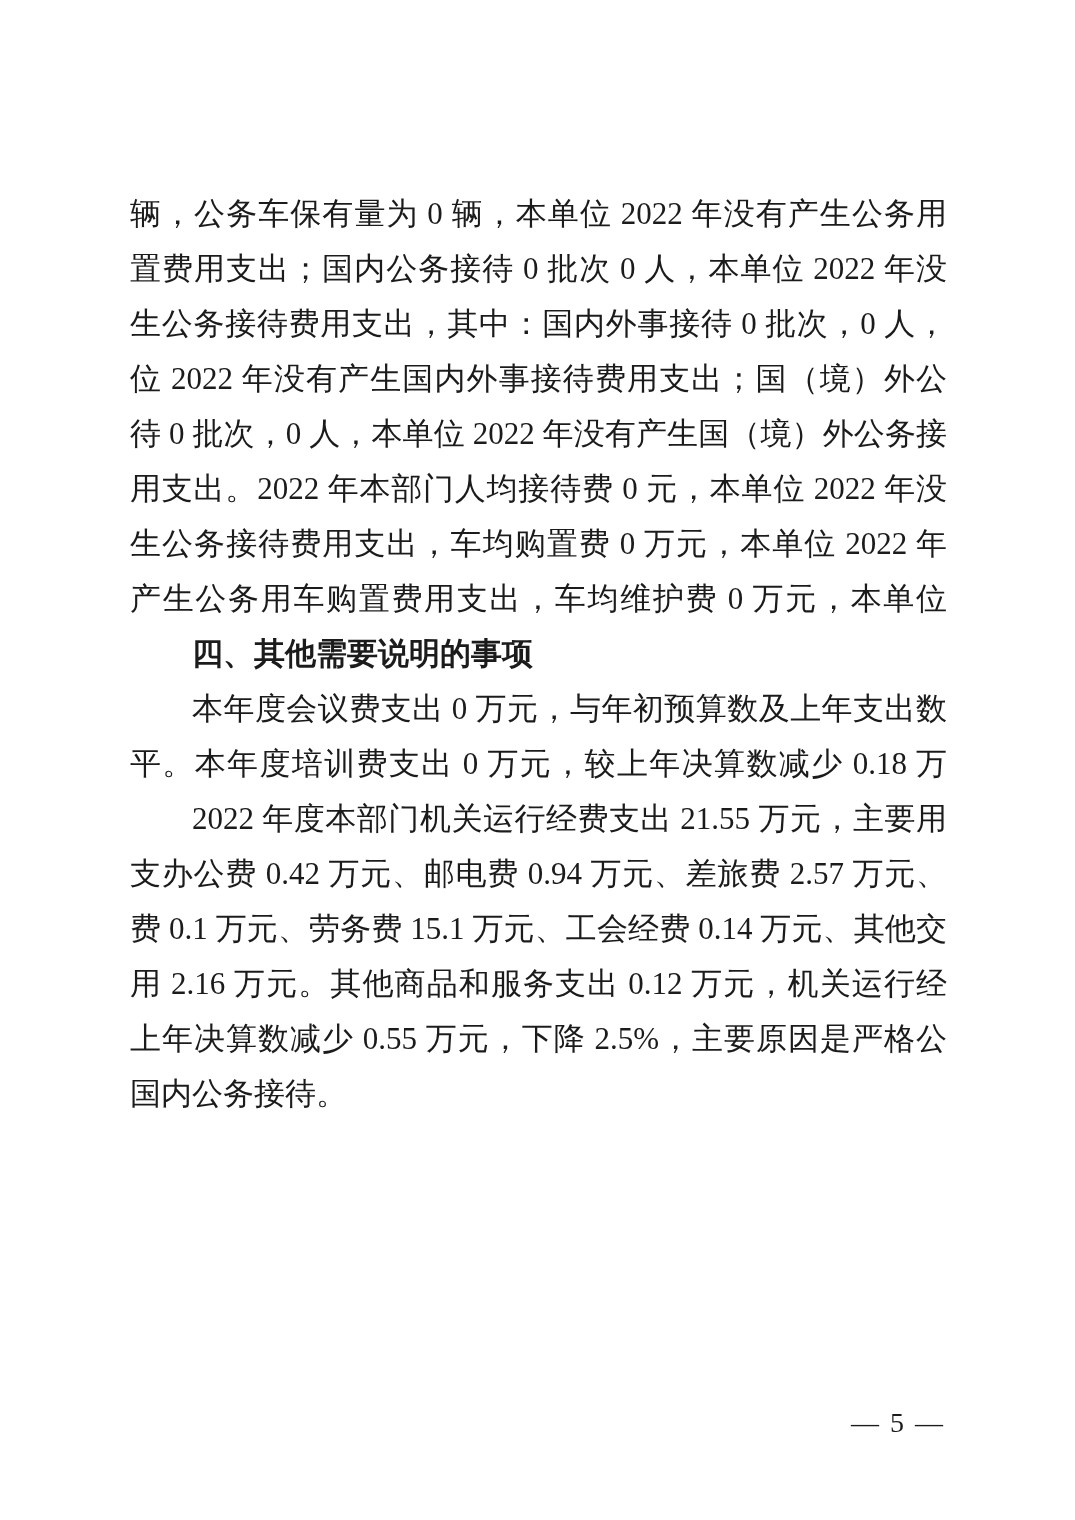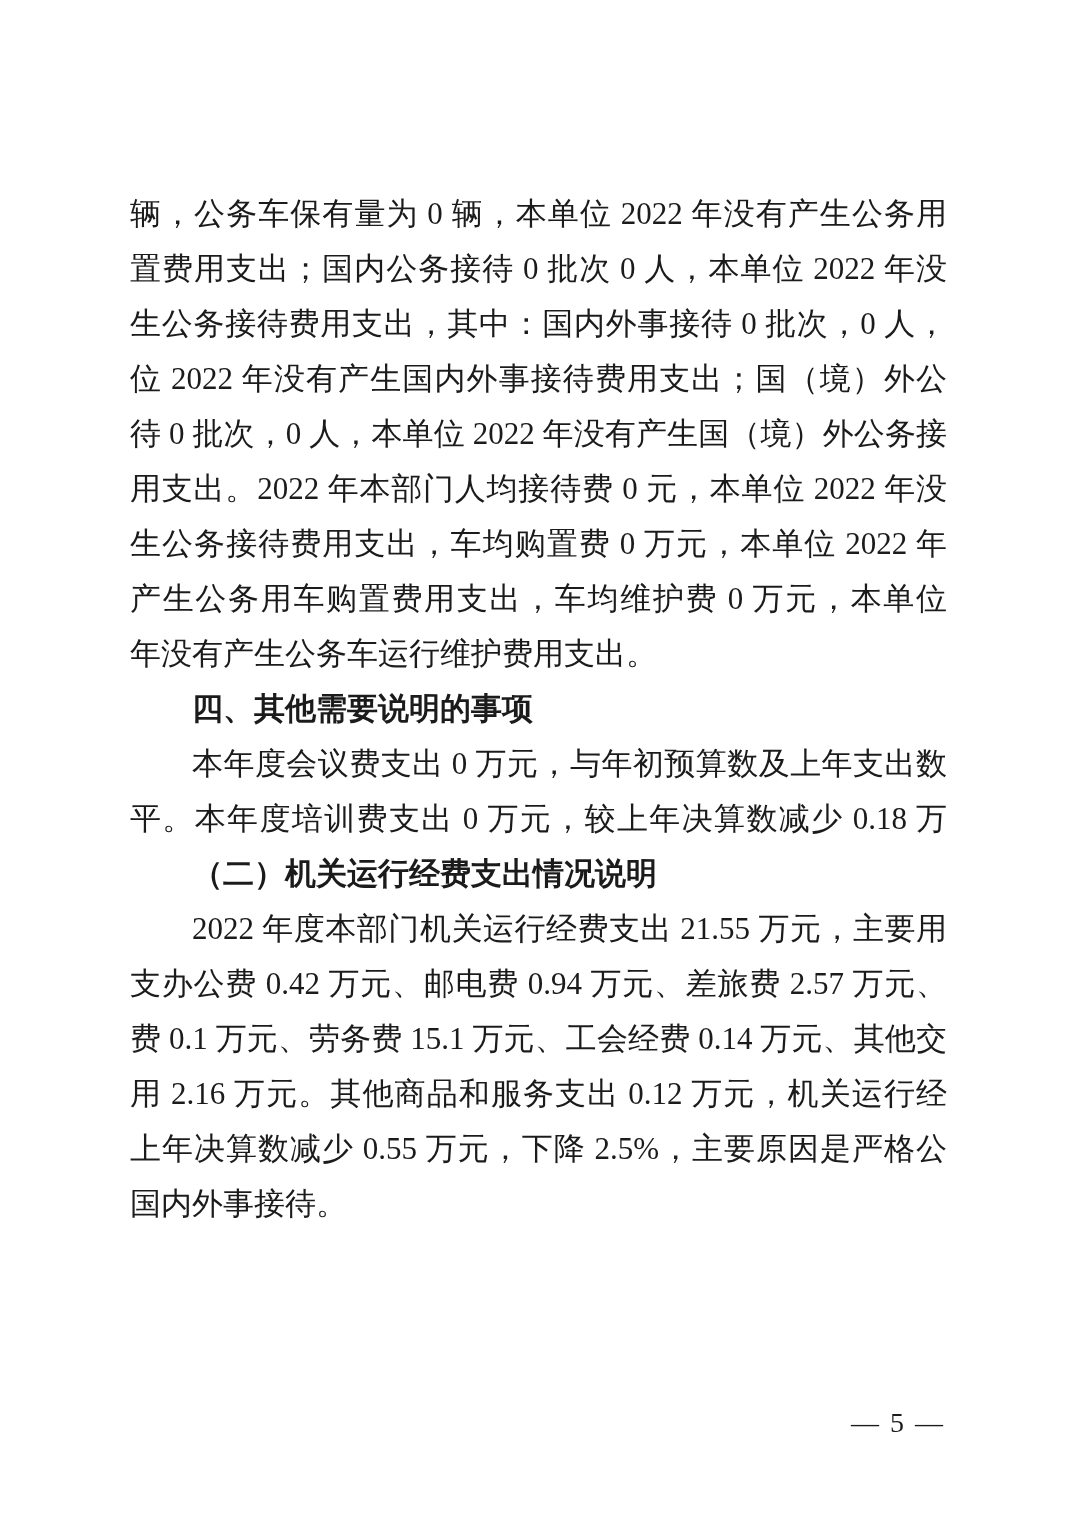--- a/index.html
+++ b/index.html
@@ -63,26 +63,24 @@
 <div class="page">
   <div class="content">
       <div class="line body fill">辆，公务车保有量为 0 辆，本单位 2022 年没有产生公务用车购</div>
       <div class="line body fill">置费用支出；国内公务接待 0 批次 0 人，本单位 2022 年没有产</div>
       <div class="line body fill">生公务接待费用支出，其中：国内外事接待 0 批次，0 人，本单</div>
       <div class="line body fill">位 2022 年没有产生国内外事接待费用支出；国（境）外公务接</div>
       <div class="line body fill">待 0 批次，0 人，本单位 2022 年没有产生国（境）外公务接待费</div>
       <div class="line body fill">用支出。2022 年本部门人均接待费 0 元，本单位 2022 年没有产</div>
       <div class="line body fill">生公务接待费用支出，车均购置费 0 万元，本单位 2022 年没有</div>
       <div class="line body fill">产生公务用车购置费用支出，车均维护费 0 万元，本单位 2022</div>
-      <div class="line body left">年没有产生公务车运行维护费用支出。</div>
       <div class="line heading left indent">四、其他需要说明的事项</div>
       <div class="line body fill indent">本年度会议费支出 0 万元，与年初预算数及上年支出数持</div>
       <div class="line body fill">平。本年度培训费支出 0 万元，较上年决算数减少 0.18 万元，下</div>
-      <div class="line subheading left indent">（二）机关运行经费支出情况说明</div>
       <div class="line body fill indent">2022 年度本部门机关运行经费支出 21.55 万元，主要用于开</div>
       <div class="line body fill">支办公费 0.42 万元、邮电费 0.94 万元、差旅费 2.57 万元、维护</div>
       <div class="line body fill">费 0.1 万元、劳务费 15.1 万元、工会经费 0.14 万元、其他交通费</div>
       <div class="line body fill">用 2.16 万元。其他商品和服务支出 0.12 万元，机关运行经费较</div>
       <div class="line body fill">上年决算数减少 0.55 万元，下降 2.5%，主要原因是严格公用经</div>
-      <div class="line body left">国内外事接待。</div>
+      <div class="line body left">国内公务接待。</div>
     </div>
   <div class="page-number">— 5 —</div>
 </div>
 
 </body></html>

